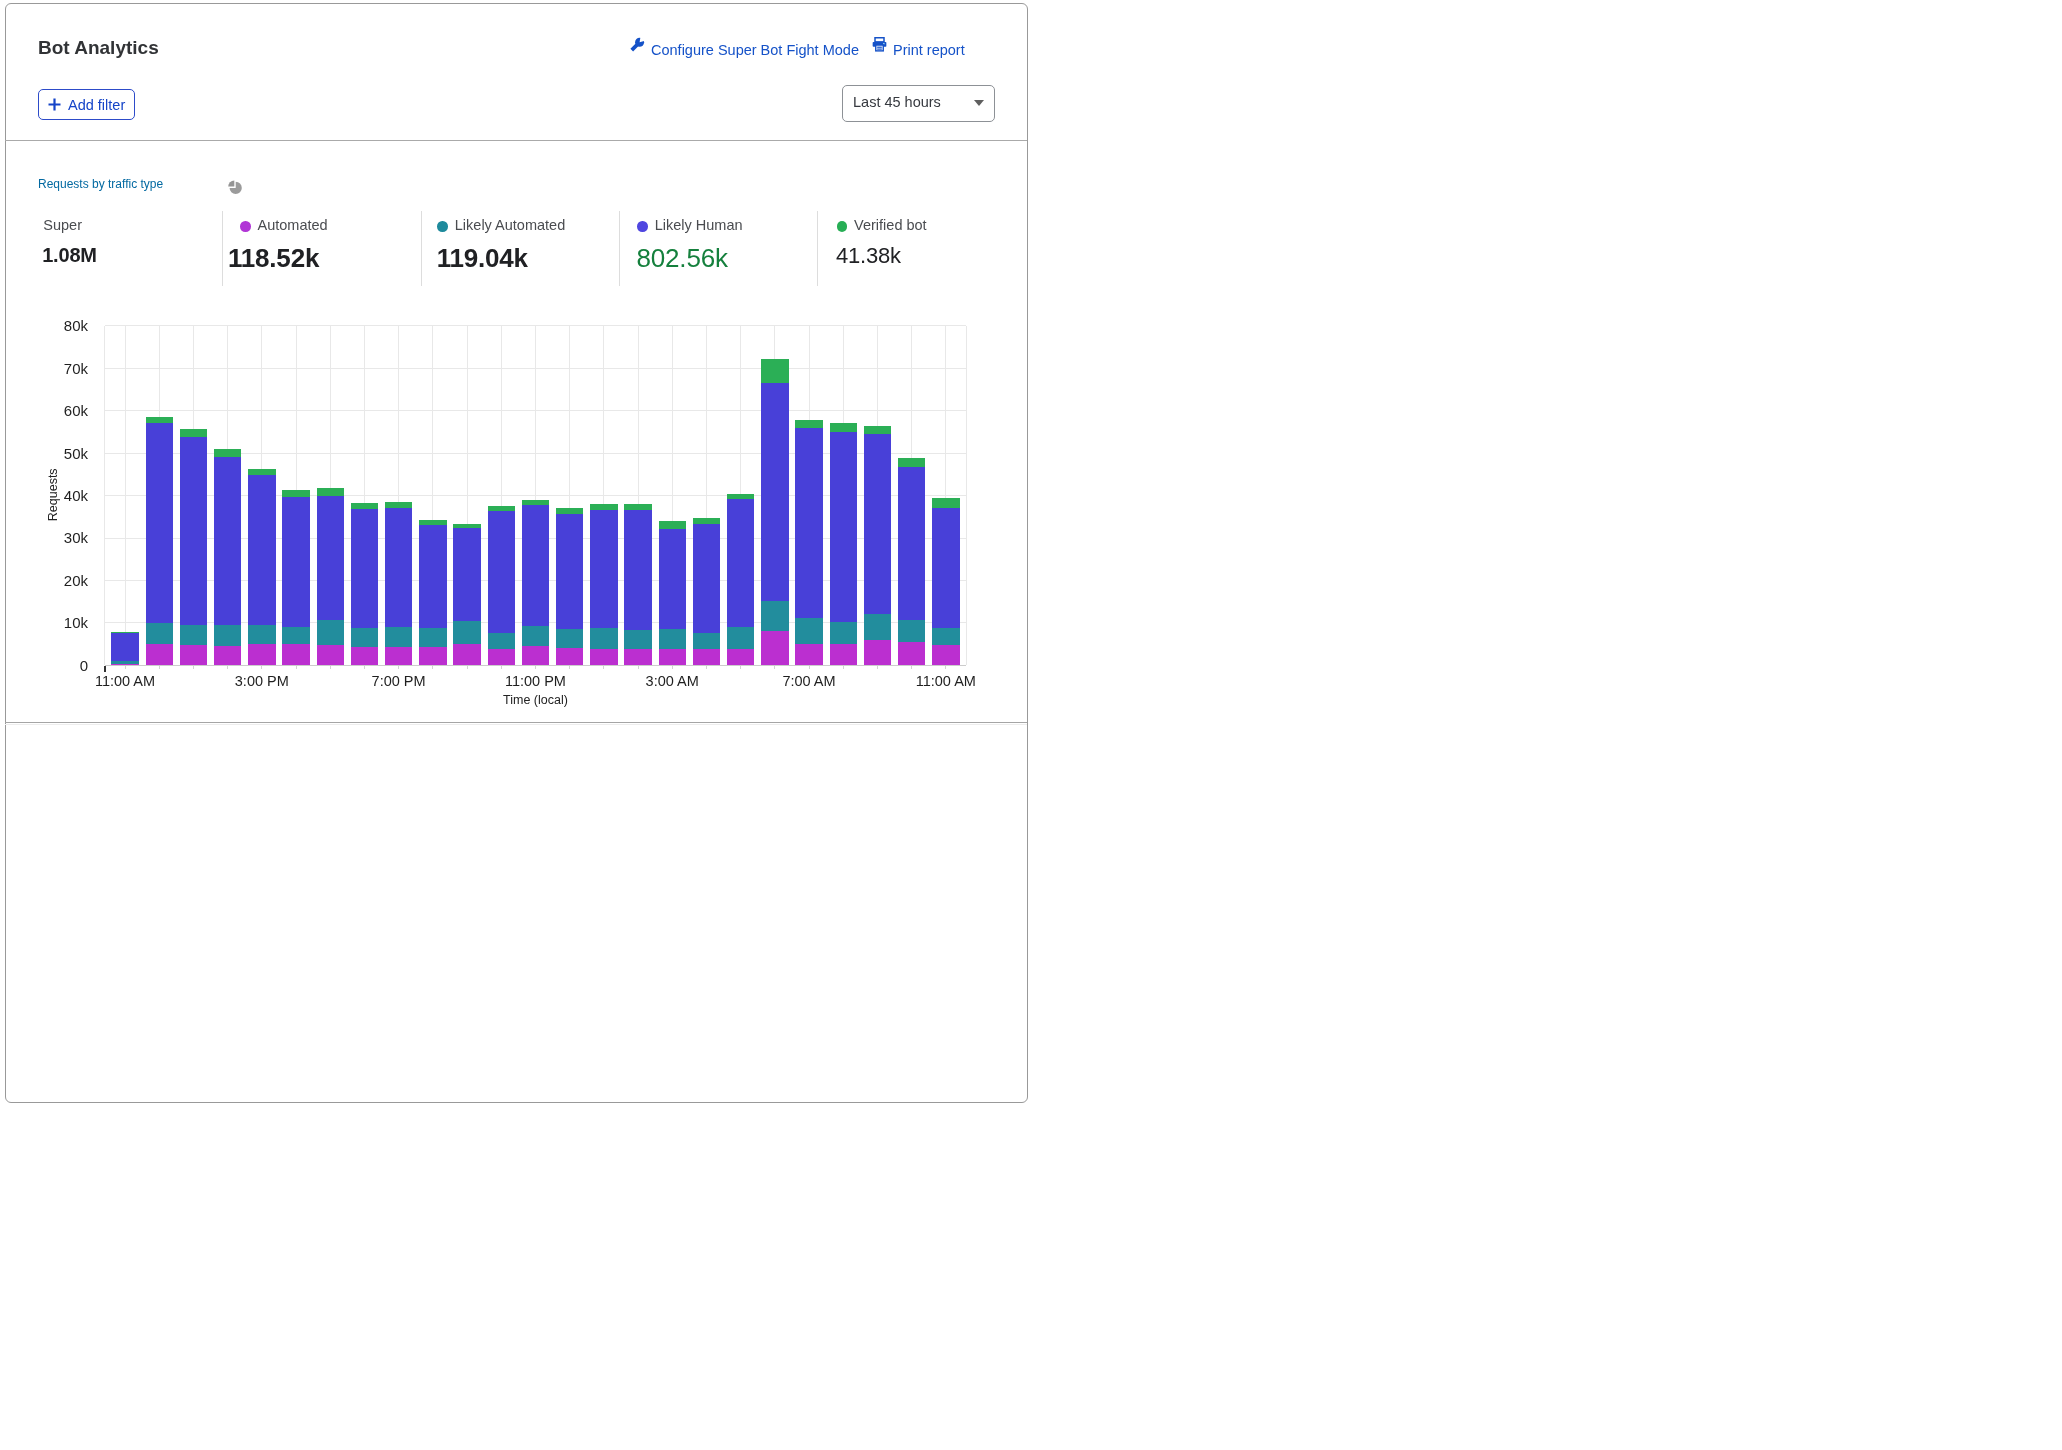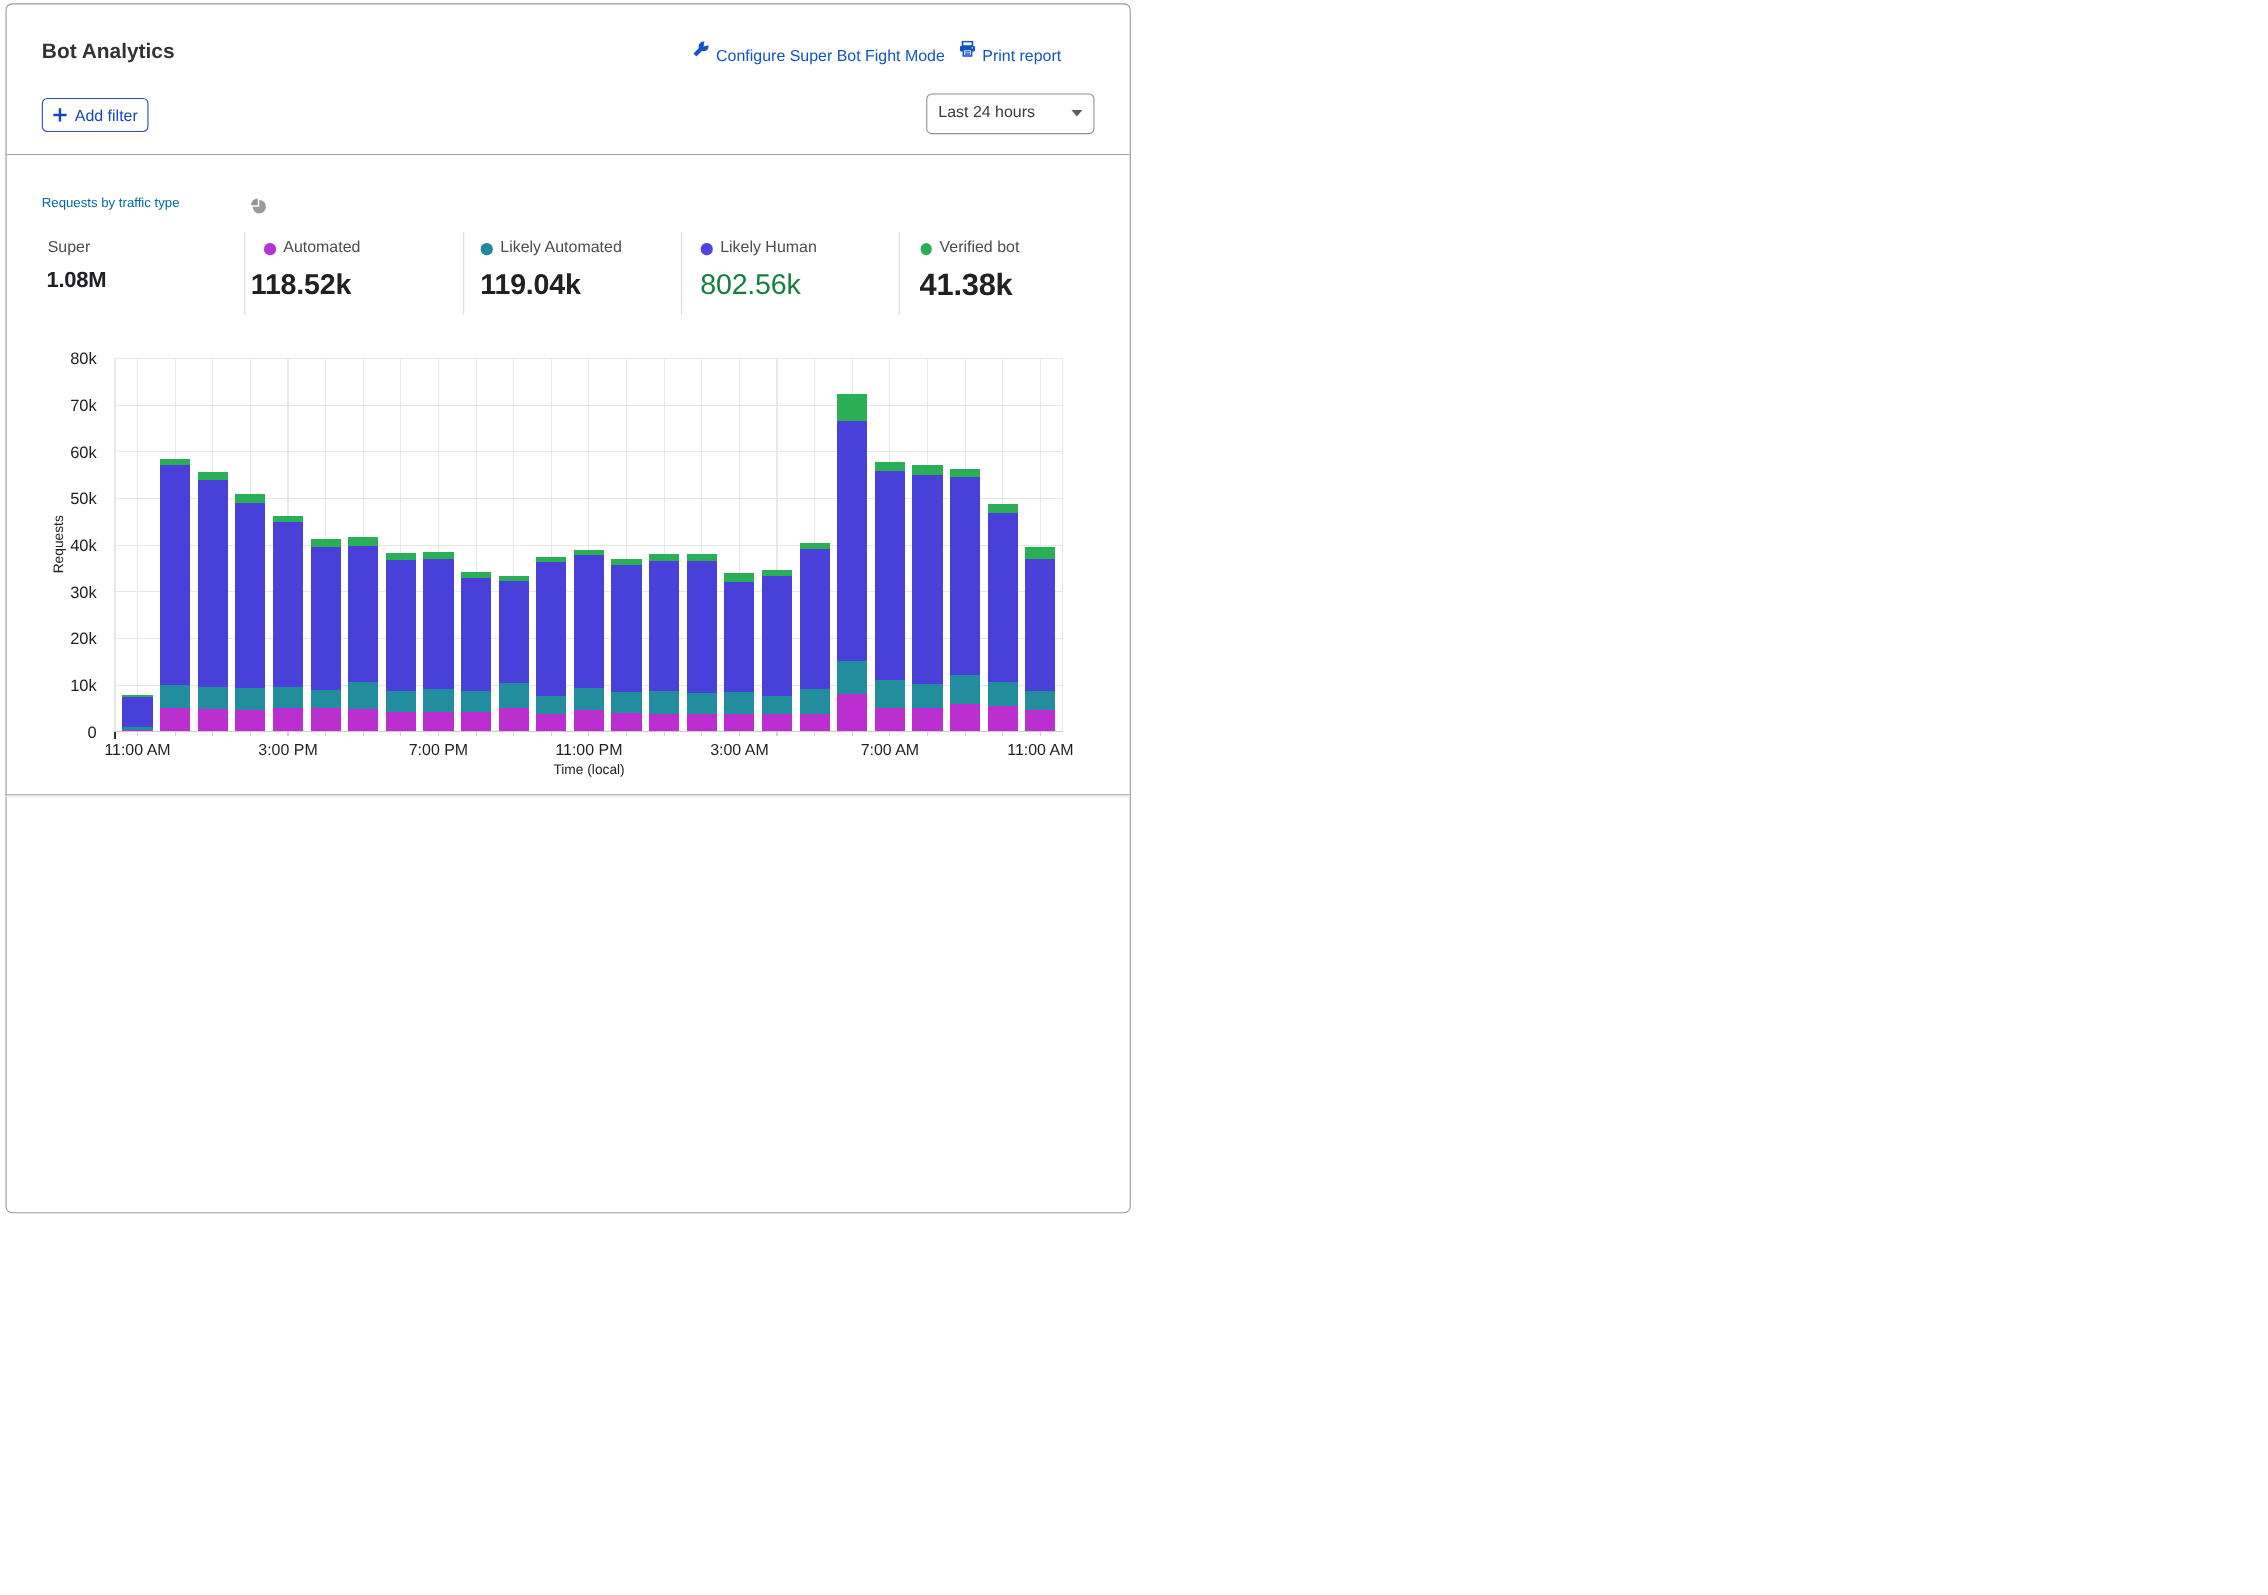--- a/index.html
+++ b/index.html
@@ -25,21 +25,21 @@
 <line x1="5.5" y1="12.9" x2="10.5" y2="12.9" stroke="#1552c8" stroke-width="1.3"></line>
 </svg></span><span style="margin-left:6px">Print report</span>
 </div>
 
 <div class="abs" style="left:37.5px;top:89px;width:97px;height:30.5px;border:1.25px solid #2d4bc9;border-radius:5px;"></div>
 <div class="abs" style="left:48px;top:96.8px;font-size:14.5px;color:#1544c8;line-height:1;white-space:nowrap"><svg width="13" height="13" viewBox="0 0 13 13" style="position:relative;top:1.5px">
       <path d="M6.5 0.5 V12.5 M0.5 6.5 H12.5" stroke="#1544c8" stroke-width="2.2"></path>
     </svg><span style="margin-left:7px">Add filter</span></div>
 
 <div class="abs" style="left:842px;top:85px;width:152.5px;height:36.5px;border:1px solid #8d9196;border-radius:5px;background:#fff"></div>
-<div class="abs" style="left:853px;top:94.9px;font-size:14.5px;color:#36393f;line-height:1">Last 24 hours</div>
+<div class="abs" style="left:853px;top:94.9px;font-size:14.5px;color:#36393f;line-height:1">Last 45 hours</div>
 <div class="abs" style="left:974px;top:100px;width:0;height:0;border-left:5px solid transparent;border-right:5px solid transparent;border-top:6px solid #5f5f5f"></div>
 
 <div class="abs" style="left:5px;top:140px;width:1022px;height:1px;background:#aaa"></div>
 
 <div class="abs" style="left:38px;top:178.2px;font-size:12px;font-weight:400;color:#0369a1;line-height:1">Requests by traffic type</div>
 <svg width="15" height="15" viewBox="0 0 15 15" style="position:absolute;left:227.5px;top:180px">
 <path d="M7.7 7.9 L7.7 1.8 A6.1 6.1 0 1 1 1.6 7.9 Z" fill="#9b9b9b"></path>
 <path d="M6.3 6.5 L0.2 6.5 A6.1 6.1 0 0 1 6.3 0.4 Z" fill="#949494"></path>
 </svg>
 
@@ -49,21 +49,21 @@
 <div style="position:absolute;left:257.5px;top:218.3px;font-size:14.5px;color:#4a4c50;line-height:1">Automated</div>
 <div style="position:absolute;left:228px;top:245px;font-size:26px;font-weight:700;color:#202124;line-height:1;letter-spacing:-0.2px">118.52k</div>
 <div style="position:absolute;left:437.3px;top:221px;width:10.5px;height:10.5px;border-radius:50%;background:#1e8a9c"></div>
 <div style="position:absolute;left:454.8px;top:218.3px;font-size:14.5px;color:#4a4c50;line-height:1">Likely Automated</div>
 <div style="position:absolute;left:436.7px;top:245px;font-size:26px;font-weight:700;color:#202124;line-height:1;letter-spacing:-0.2px">119.04k</div>
 <div style="position:absolute;left:637.2px;top:221px;width:10.5px;height:10.5px;border-radius:50%;background:#4f46e0"></div>
 <div style="position:absolute;left:654.7px;top:218.3px;font-size:14.5px;color:#4a4c50;line-height:1">Likely Human</div>
 <div style="position:absolute;left:636.6px;top:245px;font-size:26px;font-weight:400;color:#15803d;line-height:1;letter-spacing:-0.2px">802.56k</div>
 <div style="position:absolute;left:836.6px;top:221px;width:10.5px;height:10.5px;border-radius:50%;background:#27ae55"></div>
 <div style="position:absolute;left:854.1px;top:218.3px;font-size:14.5px;color:#4a4c50;line-height:1">Verified bot</div>
-<div style="position:absolute;left:836.0px;top:245px;font-size:28px;font-weight:700;color:#202124;line-height:1;letter-spacing:-0.2px">41.38k</div>
+<div style="position:absolute;left:836.0px;top:245px;font-size:22px;font-weight:400;color:#202124;line-height:1;letter-spacing:-0.2px">41.38k</div>
 <div style="position:absolute;left:221.5px;top:211px;width:1px;height:74.5px;background:#ddd"></div>
 <div style="position:absolute;left:421.0px;top:211px;width:1px;height:74.5px;background:#ddd"></div>
 <div style="position:absolute;left:618.5px;top:211px;width:1px;height:74.5px;background:#ddd"></div>
 <div style="position:absolute;left:816.5px;top:211px;width:1px;height:74.5px;background:#ddd"></div>
 
 <svg width="1031" height="725" viewBox="0 0 1031 725" style="position:absolute;left:0;top:0" shape-rendering="crispEdges">
 <line x1="104.5" y1="665.3" x2="966.3" y2="665.3" stroke="#cccccc" stroke-width="1"></line>
 <line x1="104.5" y1="622.9" x2="966.3" y2="622.9" stroke="#e8e8e8" stroke-width="1"></line>
 <line x1="104.5" y1="580.4" x2="966.3" y2="580.4" stroke="#e8e8e8" stroke-width="1"></line>
 <line x1="104.5" y1="538.0" x2="966.3" y2="538.0" stroke="#e8e8e8" stroke-width="1"></line>

